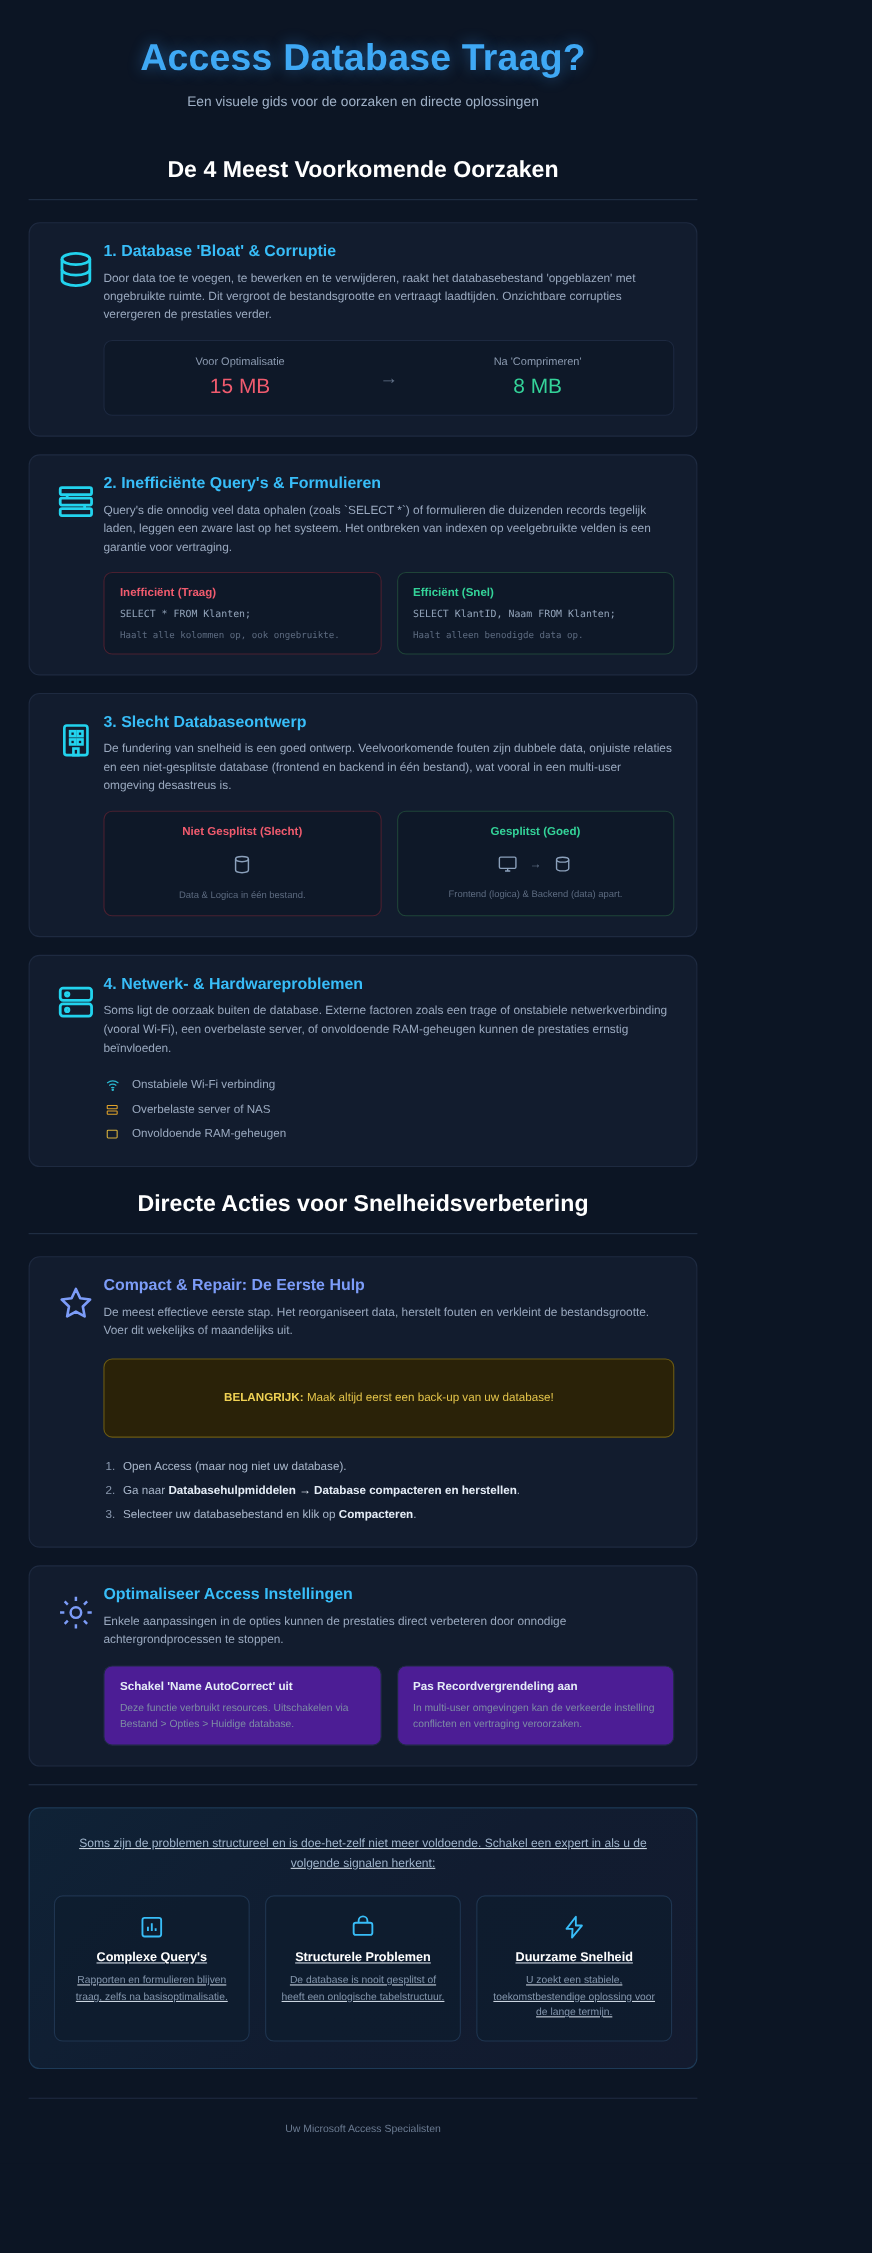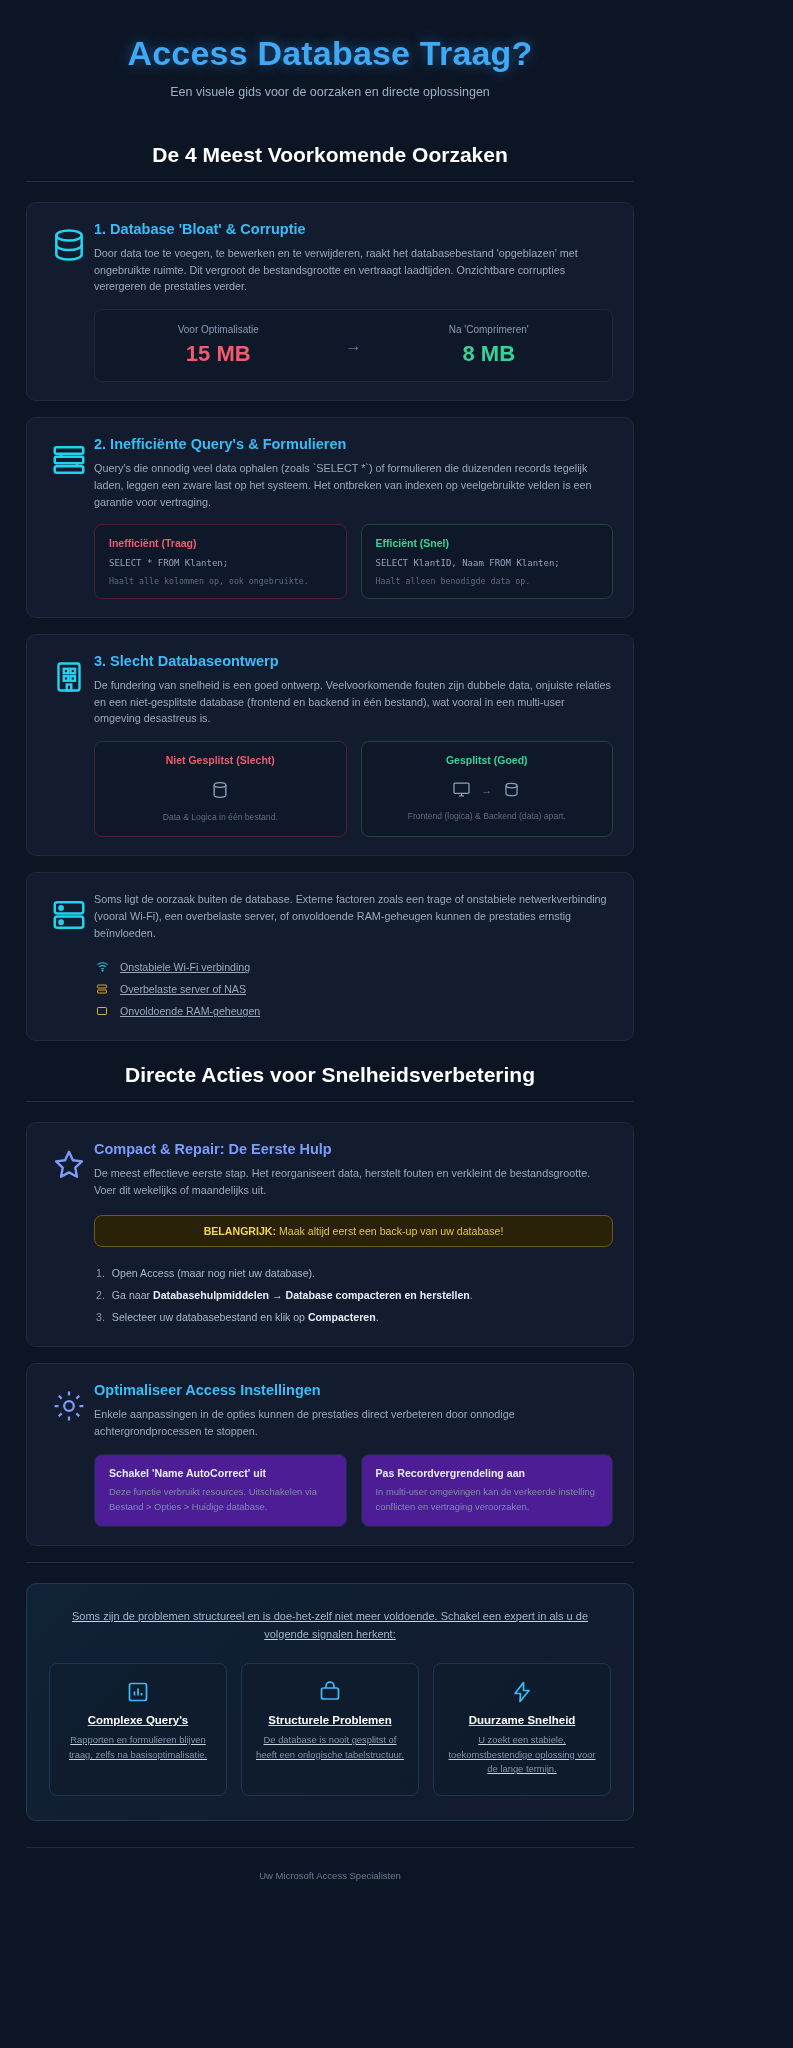--- a/index.html
+++ b/index.html
@@ -86,21 +86,21 @@
     border: 1px solid #1d design;
     border: 1px solid #1d2940;
     border-radius: 8px;
     padding: 14px 18px;
     display: flex;
     align-items: center;
     justify-content: space-around;
   }
   .compare-col { text-align: center; flex: 1 1 0; }
   .compare-label { font-size: 10px; color: #8b9ab0; margin-bottom: 6px; }
-  .compare-value { font-size: 22px; font-weight: bold; }
+  .compare-value { font-size: 19px; font-weight: normal; }
   .val-bad { color: #f05b6e; }
   .val-good { color: #34d399; }
   .compare-arrow { flex: 0 0 60px; text-align: center; color: #64748b; font-size: 17px; }
 
   
   .duo { display: flex; gap: 14px; margin-top: 14px; }
   .duo-box {
     flex: 1 1 0;
     border-radius: 8px;
     padding: 12px 14px;
@@ -135,38 +135,37 @@
     gap: 10px;
     color: #8ba0bb;
     margin: 14px 0 12px 0;
   }
   .diag-caption { font-size: 8.6px; color: #5d6b80; }
 
   
   .net-list { margin-top: 14px; }
   .net-item {
     display: flex;
-    align-items: flex-end;
+    align-items: flex-start;
     gap: 10px;
     font-size: 10.6px;
     color: #9aa9bf;
     padding: 5px 0;
-    text-decoration: underline;
   }
   .net-ico { width: 16px; display: flex; justify-content: center; color: #2bb8cf; }
   .net-ico.amber { color: #e0a22a; }
   .net-ico.yellow { color: #d9b23c; }
 
   
   .warn {
     margin-top: 16px;
     background: #2a2208;
     border: 1px solid #6b5a12;
     border-radius: 8px;
-    padding: 9px 14px;
+    padding: 29px 14px;
     text-align: center;
     font-size: 10.6px;
     color: #e3c44a;
   }
   .warn b { color: #f0d254; }
 
   .steps { margin-top: 16px; padding-left: 2px; }
   .step {
     font-size: 10.6px;
     color: #a9b7cb;
@@ -337,20 +336,21 @@
   <div class="card">
     <div class="card-icon">
       <svg width="38" height="38" viewBox="0 0 24 24" fill="none" stroke="currentColor" stroke-width="1.6">
         <rect x="3" y="4" width="18" height="7" rx="1.6"></rect>
         <rect x="3" y="13" width="18" height="7" rx="1.6"></rect>
         <circle cx="7" cy="7.5" r="1"></circle>
         <circle cx="7" cy="16.5" r="1"></circle>
       </svg>
     </div>
     <div class="card-body">
+      <div class="card-title">4. Netwerk- &amp; Hardwareproblemen</div>
       <div class="card-text">Soms ligt de oorzaak buiten de database. Externe factoren zoals een trage of onstabiele netwerkverbinding (vooral Wi-Fi), een overbelaste server, of onvoldoende RAM-geheugen kunnen de prestaties ernstig beïnvloeden.</div>
       <div class="net-list">
         <div class="net-item">
           <span class="net-ico">
             <svg width="13" height="13" viewBox="0 0 24 24" fill="none" stroke="currentColor" stroke-width="2">
               <path d="M2.5 8.5a16 16 0 0119 0"></path>
                 <path d="M6 12.5a10.5 10.5 0 0112 0"></path>
                 <path d="M9.3 16.4a5.5 5.5 0 015.4 0"></path>
                 <circle cx="12" cy="19.6" r="1.1" fill="currentColor"></circle>
             </svg>

